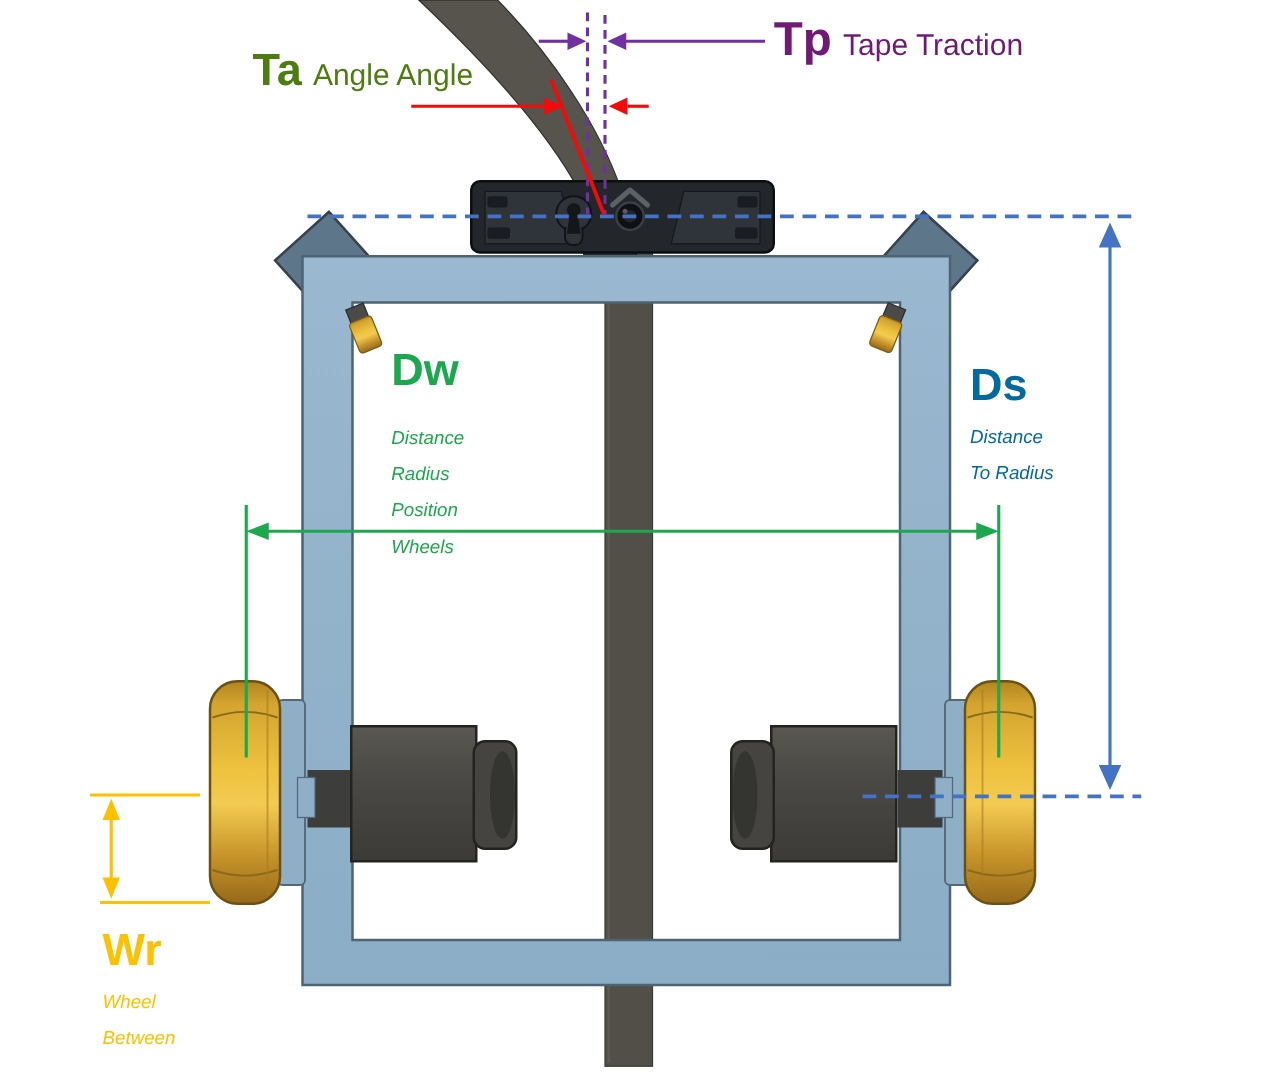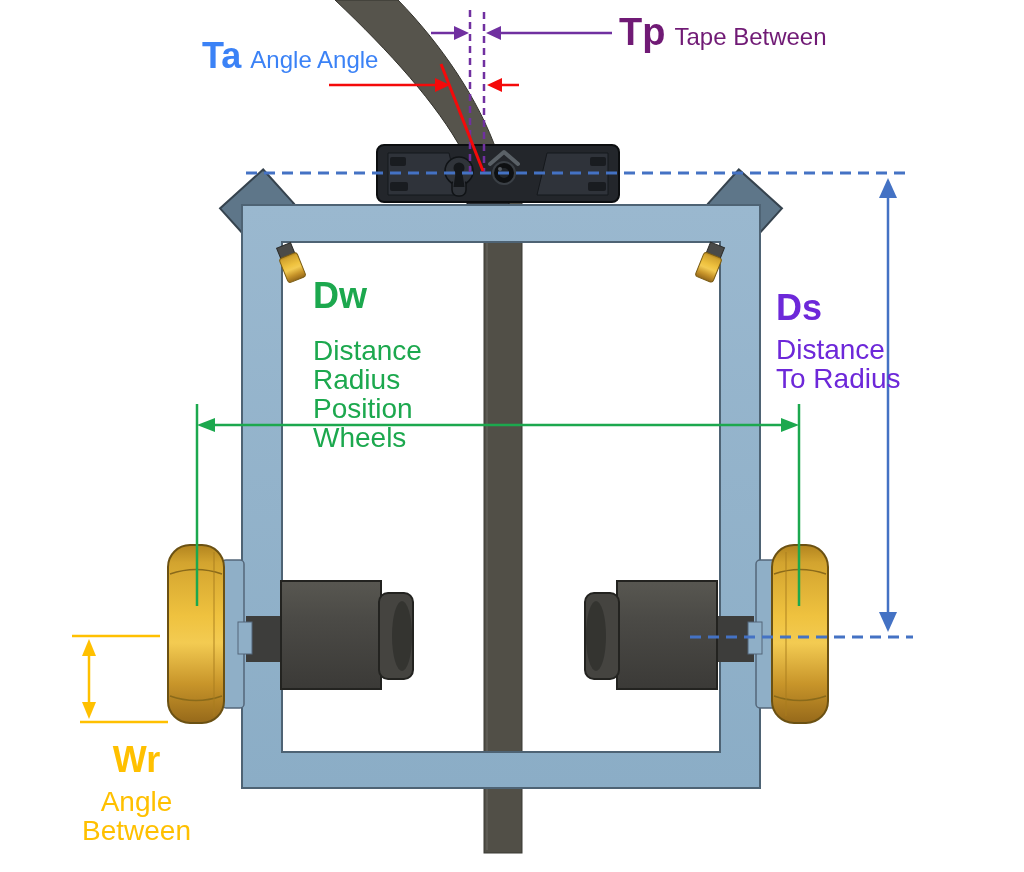--- a/index.html
+++ b/index.html
@@ -8,32 +8,32 @@
     width:1024px;height:872px;
     background:#ffffff;
     overflow:hidden;
     font-family:"Liberation Sans", sans-serif;
   }
   .stage svg{position:absolute;left:0;top:0;}
   .callout{position:absolute;pointer-events:none;}
   .callout.row{display:flex;align-items:baseline;gap:9px;white-space:nowrap;}
   .sym{font-weight:700;font-size:36px;letter-spacing:0px;line-height:1;}
   .sub{font-size:24px;line-height:1.1;}
-  .sublines{font-size:28px;line-height:29px;margin-top:9px;}
-  .c-red{color:#3b82f6;}
+  .sublines{font-size:15px;line-height:29px;margin-top:9px;font-style:italic;}
+  .c-red{color:#4d7c0f;}
   .c-purple{color:#701a75;}
   .c-green{color:#1CA84E;margin-top:22px;}
-  .c-blue{color:#6d28d9;}
+  .c-blue{color:#0369a1;}
   .c-gold{color:#FFC000;}
   .ta{left:202px;top:38px;}
   .tp{left:619px;top:13px;}
   .tp .sym{font-size:38px;}
   .dw{left:313px;top:256px;}
   .ds{left:776px;top:290px;}
-  .wr{left:82px;top:742px;text-align:center;}
+  .wr{left:82px;top:742px;}
 </style>
 </head>
 <body>
 
 <div class="stage">
 
 <svg viewBox="0 0 1024 872" width="1024" height="872">
   <defs>
     <linearGradient id="goldGrad" x1="0" y1="0" x2="0" y2="1">
       <stop offset="0" stop-color="#b2841f"></stop>
@@ -176,21 +176,21 @@
   </g>
 </svg>
 
 <div class="callout row ta">
   <span class="sym c-red">Ta</span>
   <span class="sub c-red">Angle Angle</span>
 </div>
 
 <div class="callout row tp">
   <span class="sym c-purple">Tp</span>
-  <span class="sub c-purple">Tape Between</span>
+  <span class="sub c-purple">Tape Traction</span>
 </div>
 
 <div class="callout dw">
   <div class="sym c-green">Dw</div>
   <div class="sublines c-green">
     <div>Distance</div>
     <div>Radius</div>
     <div>Position</div>
     <div>Wheels</div>
   </div>
@@ -200,18 +200,18 @@
   <div class="sym c-blue">Ds</div>
   <div class="sublines c-blue">
     <div>Distance</div>
     <div>To Radius</div>
   </div>
 </div>
 
 <div class="callout wr">
   <div class="sym c-gold">Wr</div>
   <div class="sublines c-gold">
-    <div>Angle</div>
+    <div>Wheel</div>
     <div>Between</div>
   </div>
 </div>
 
 </div>
 
 </body></html>

